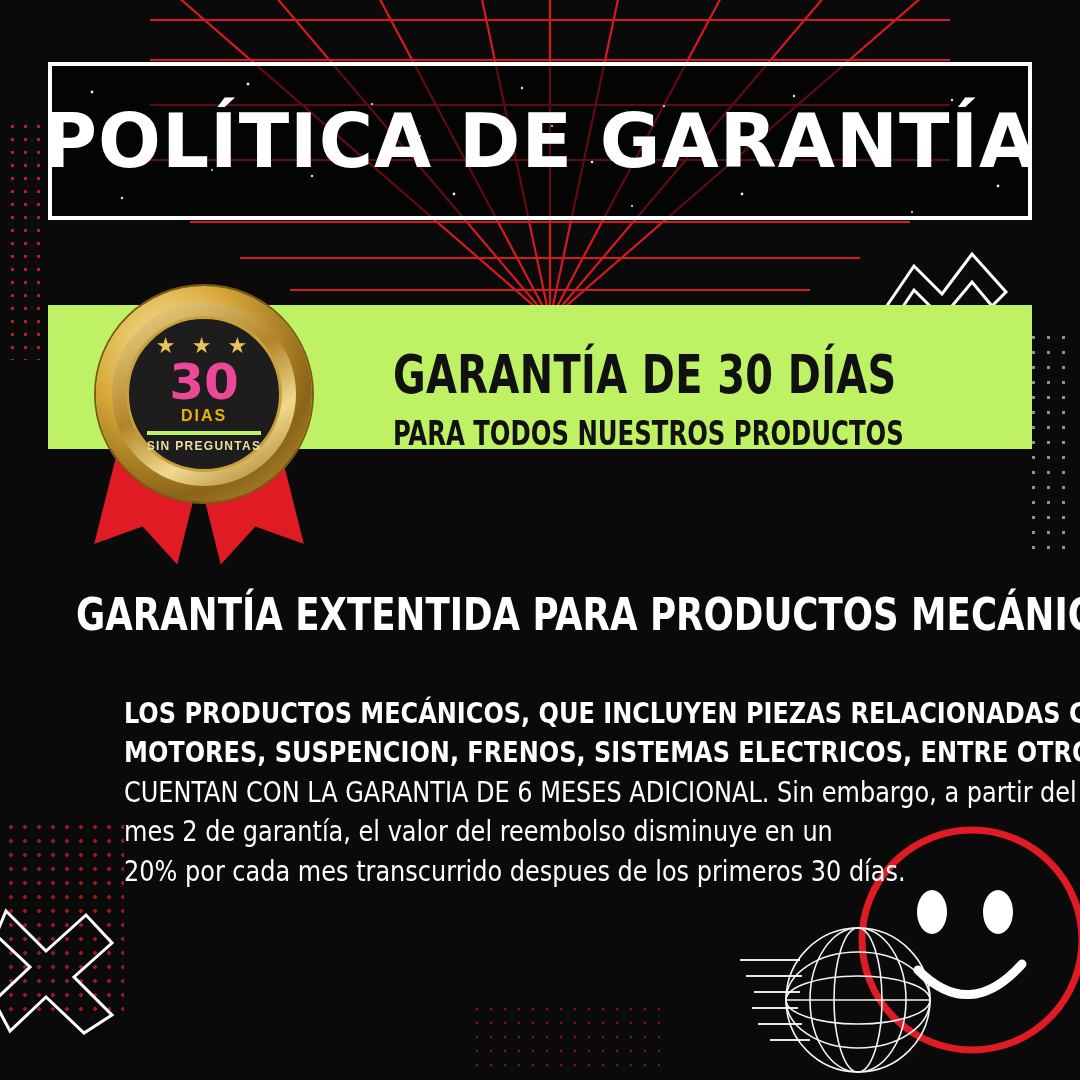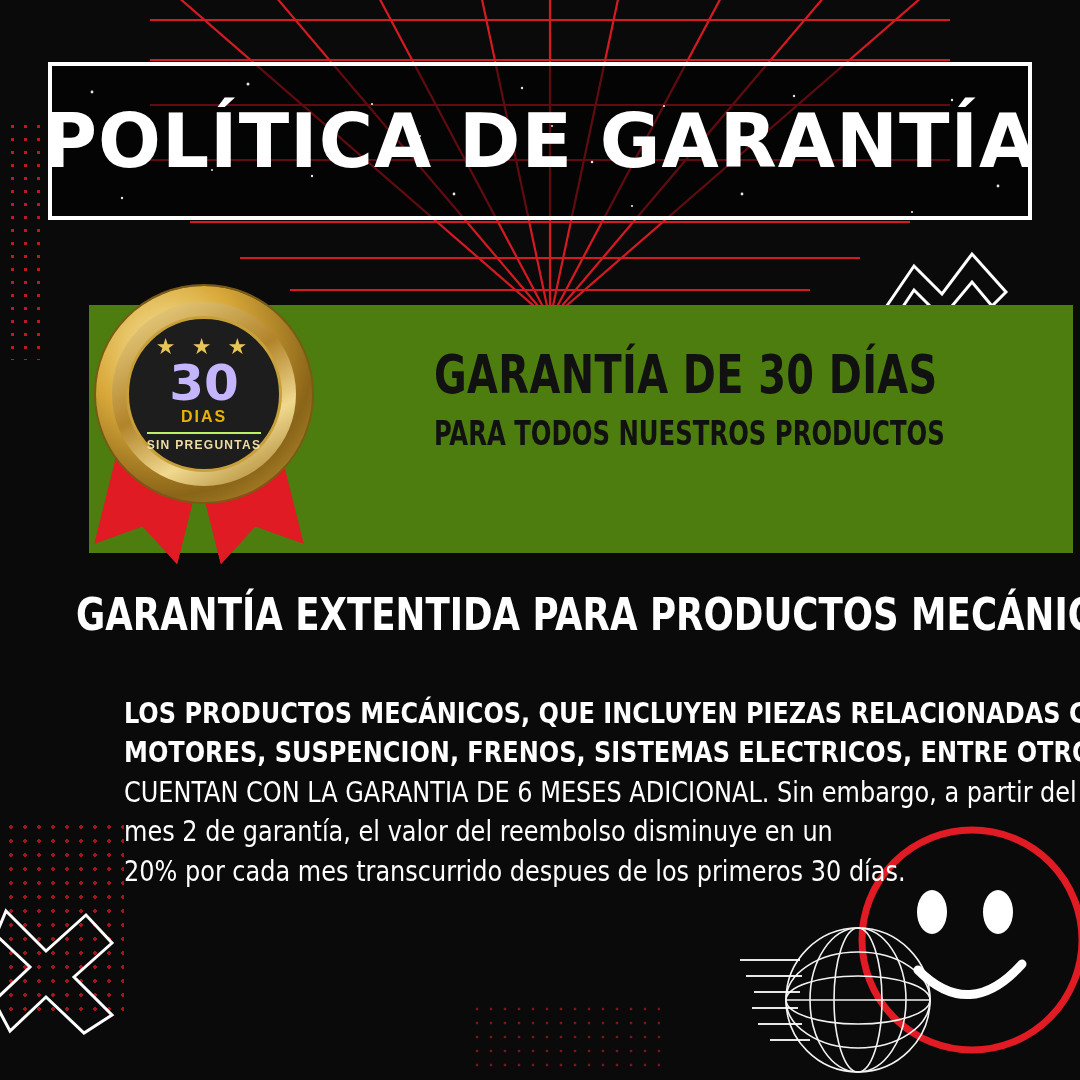--- a/index.html
+++ b/index.html
@@ -90,23 +90,22 @@
     letter-spacing: 1px;
     font-family: "DejaVu Sans", sans-serif;
     white-space: nowrap;
     z-index: 2;
   }
 
   
   .red-banner {
     position: absolute;
     left: 48px; top: 305px;
-    width: 984px; height: 248px;
-    background: #4d7c0f;
-    margin-left: 41px;
+    width: 984px; height: 144px;
+    background: #bef264;
   }
   .banner-text {
     position: absolute;
     left: 345px; top: 38px;
     width: 620px;
   }
   .banner-title {
     color: #111;
     font-size: 54px;
     font-weight: 700;
@@ -169,27 +168,27 @@
     background: #1d1d1d;
     border: 3px solid #c8a03a;
     display: flex; flex-direction: column;
     align-items: center; justify-content: center;
     color: #e8c558;
   }
   .badge-stars { font-size: 22px; letter-spacing: 5px; line-height: 1; color: #e8c558; margin-bottom: 2px;}
   .badge-num {
     font-size: 50px; font-weight: 700; line-height: .95;
     font-family: "DejaVu Sans", sans-serif;
-    color: #c4b5fd;
+    color: #ec4899;
   }
   .badge-dias { font-size: 16px; font-weight: 700; letter-spacing: 2px; color: #eab308; }
   .badge-sin {
     margin-top: 6px; font-size: 12px; font-weight: 700;
     letter-spacing: 1.3px; color: #eedda2;
-    border-top: 2px solid #bef264; padding-top: 4px;
+    border-top: 4px solid #bef264; padding-top: 4px;
   }
 
   
   .headline {
     position: absolute;
     left: 76px; top: 588px;
     width: 940px;
     color: #fff;
     font-size: 45px;
     font-weight: 700;

